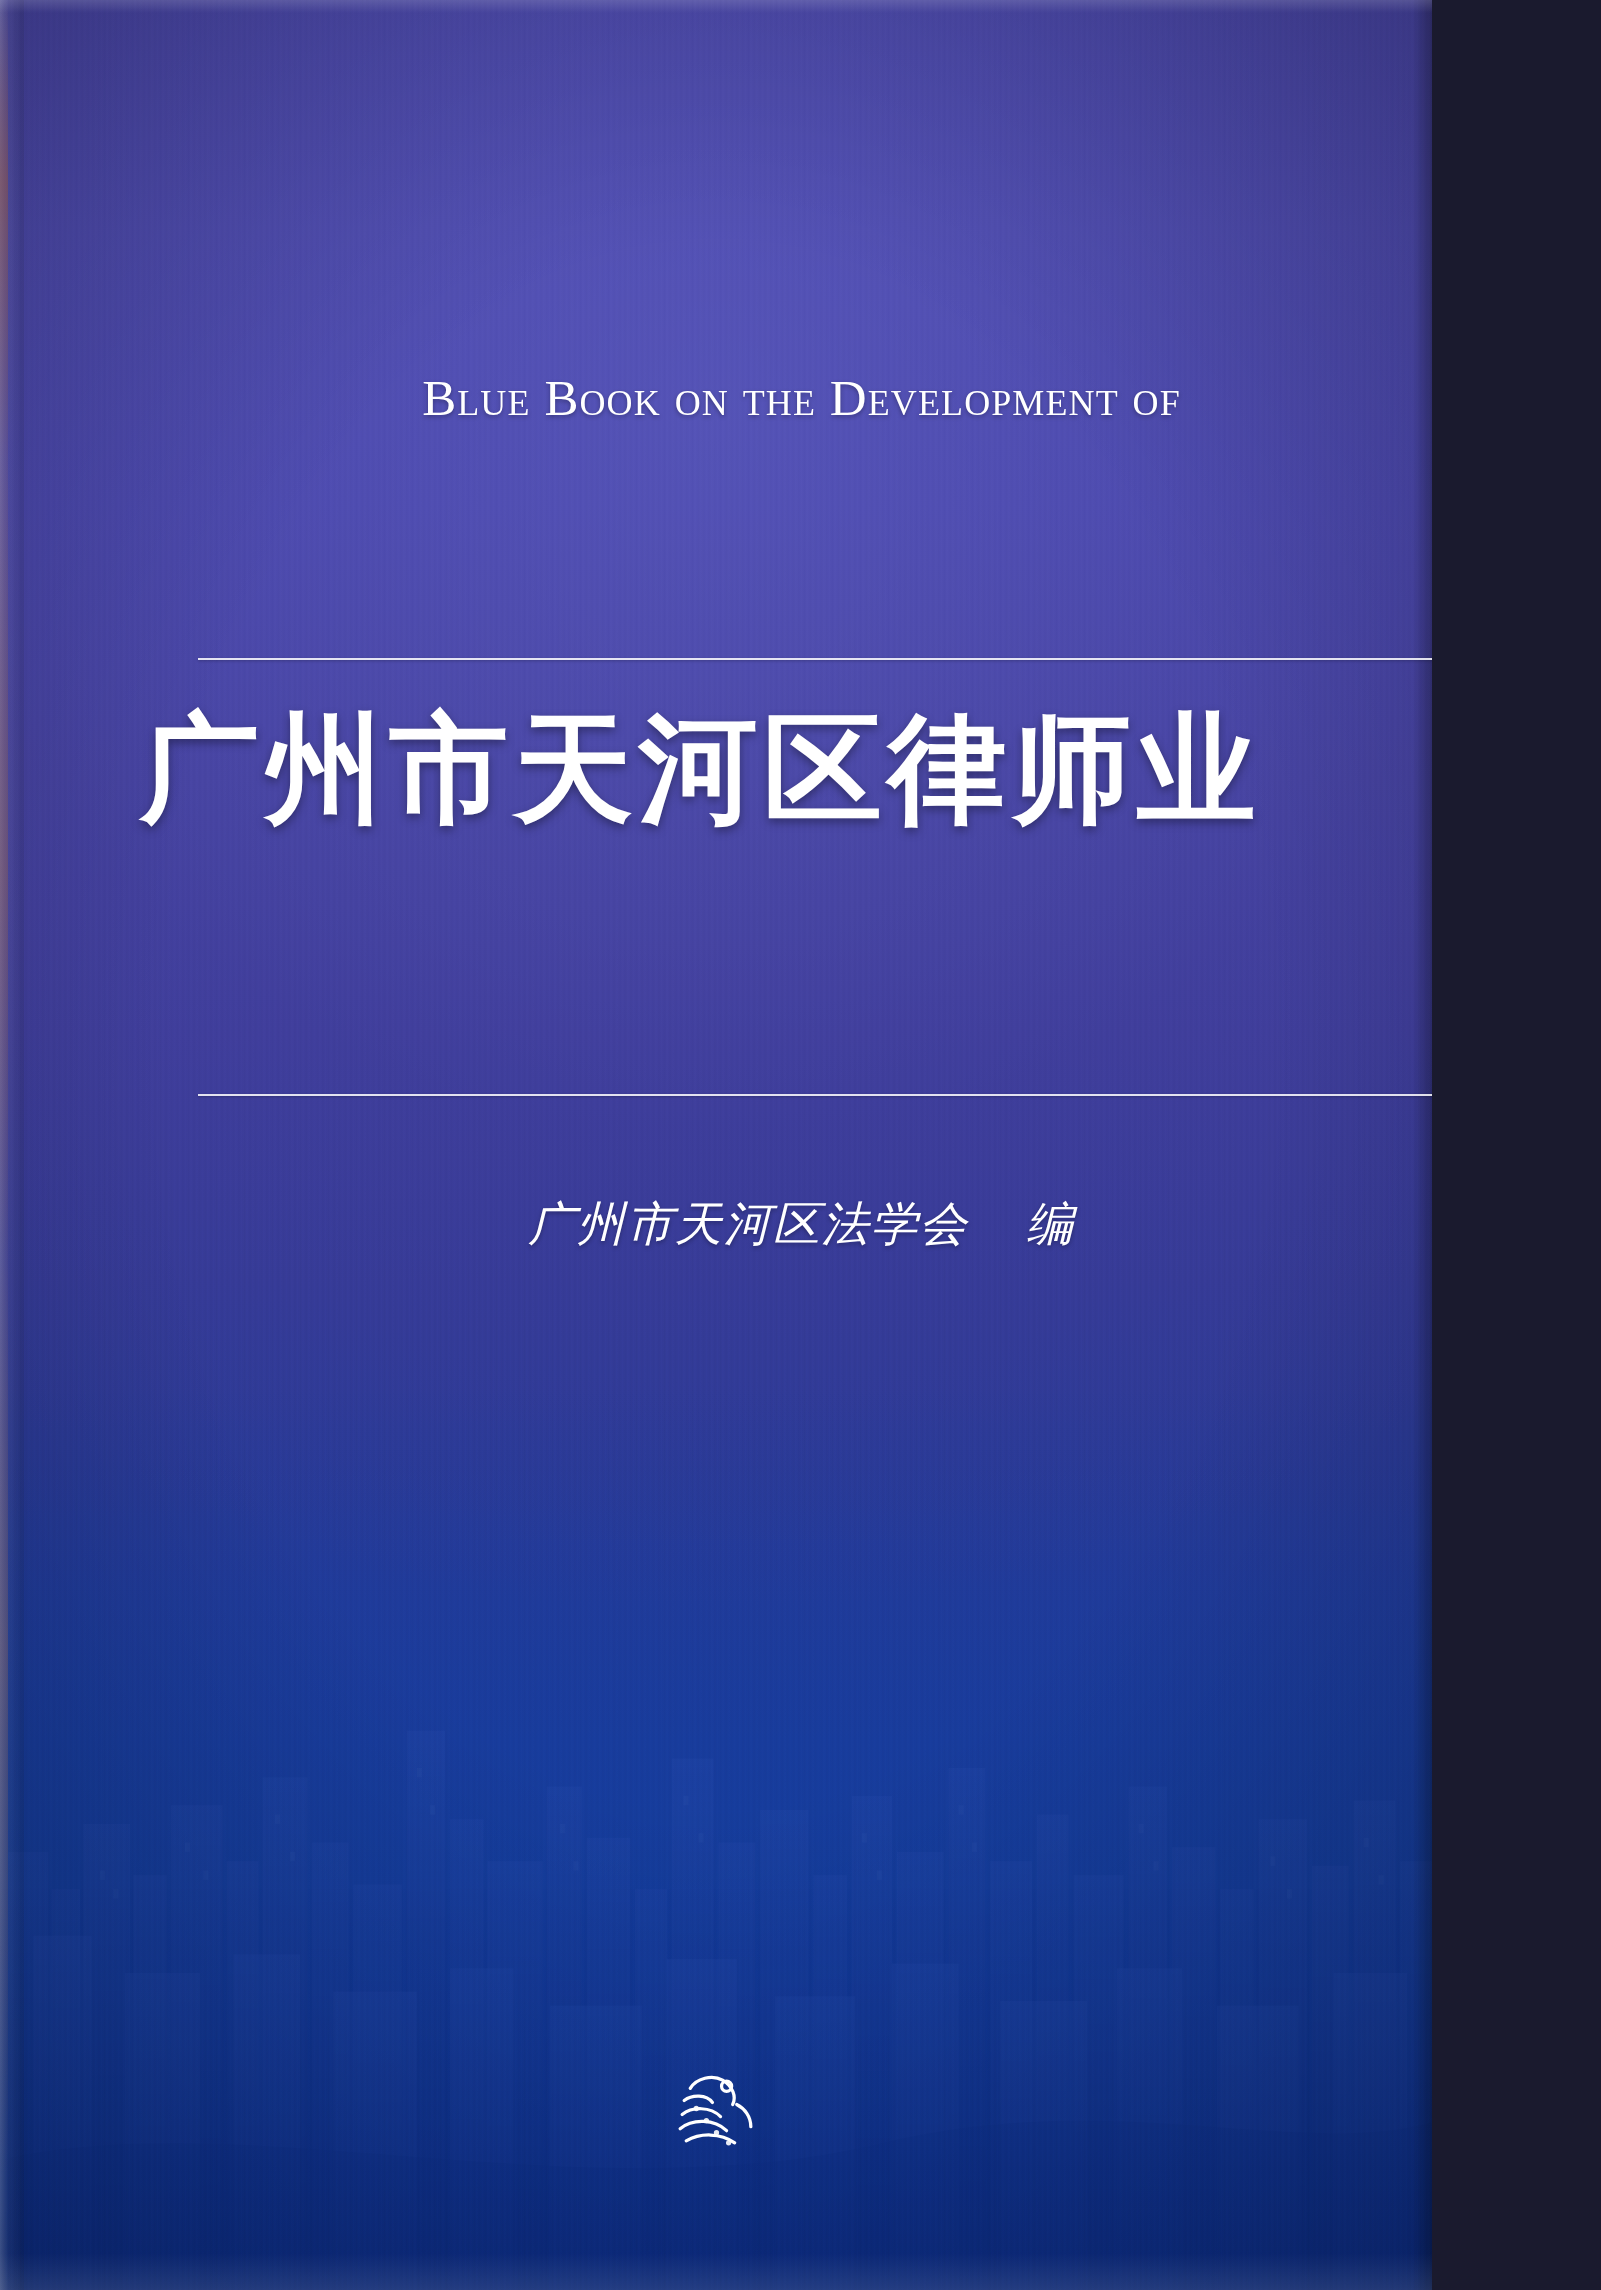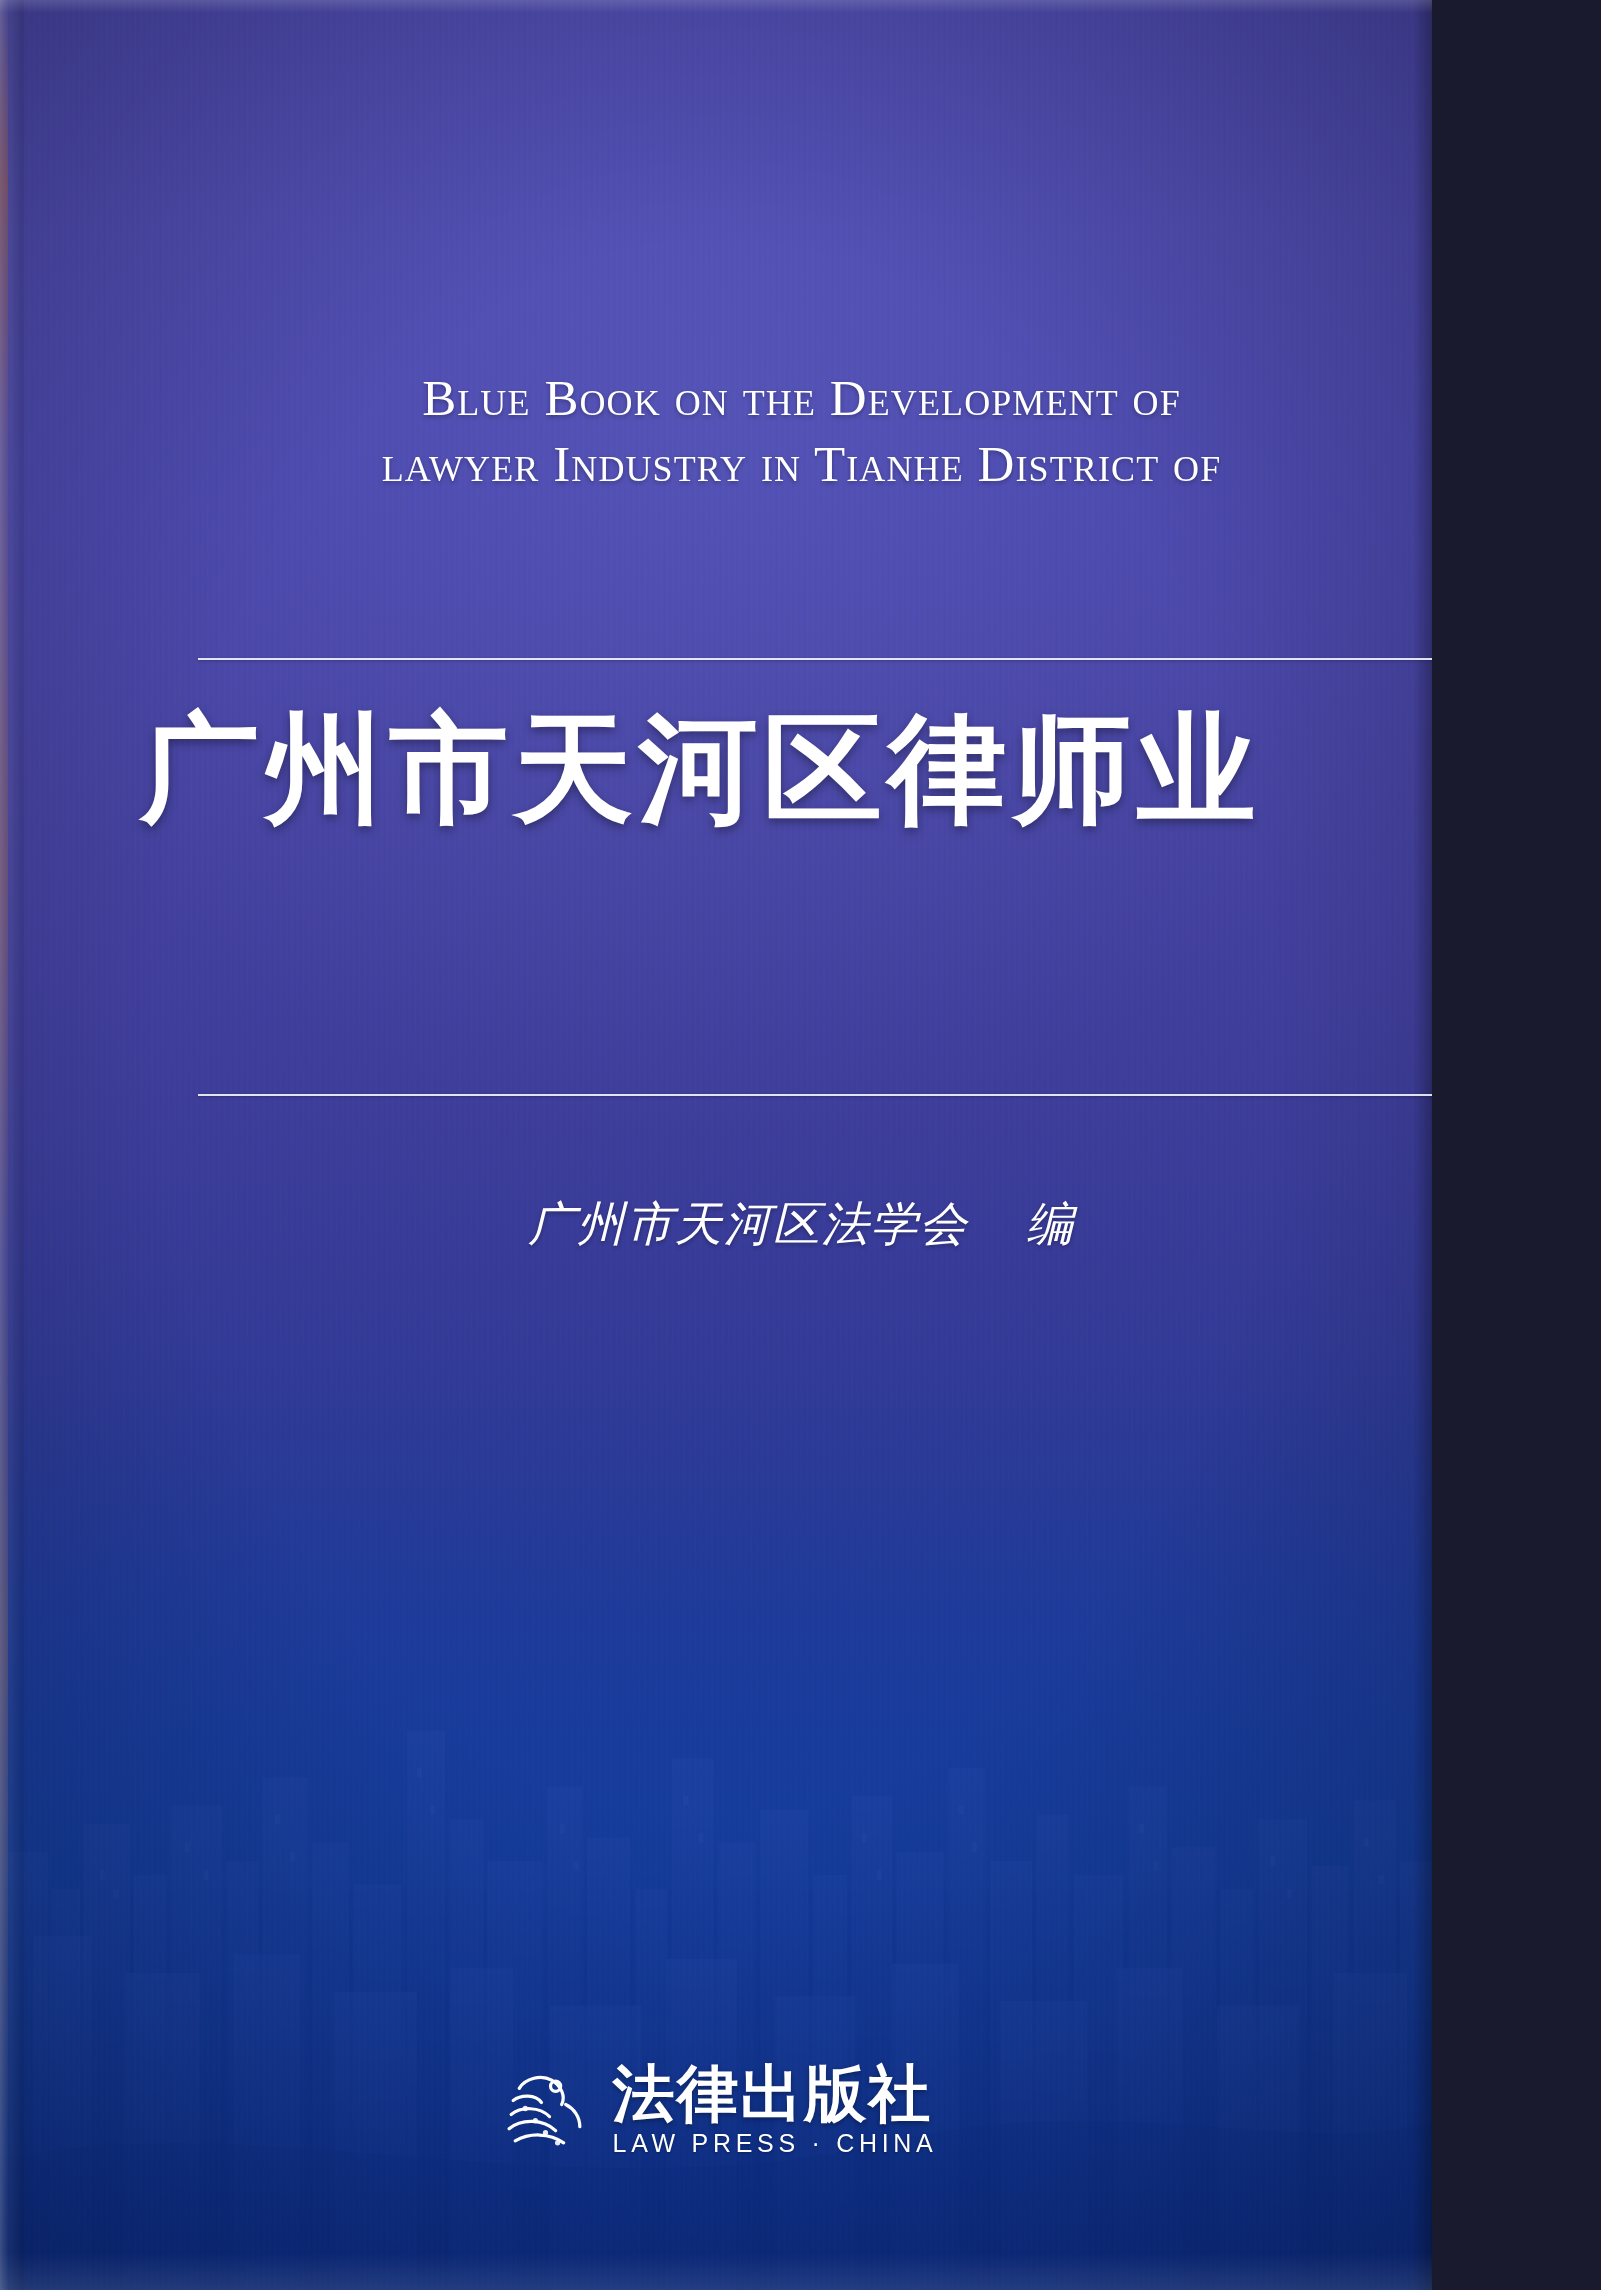--- a/index.html
+++ b/index.html
@@ -340,21 +340,20 @@
   <div class="spine-edge"></div>
   <div class="scan-streak"></div>
   <div class="right-edge"></div>
   <div class="top-edge"></div>
   <div class="bottom-edge"></div>
 
   <div class="content">
 
     <div class="eng-title">
       <span class="ln">Blue Book on the Development of</span>
-      <span class="ln">lawyer Industry in Tianhe District of</span>
     </div>
 
     <div class="rule rule-top"></div>
 
     <div class="cn-title">
       <span class="ln">广州市天河区律师业</span>
     </div>
 
     <div class="rule rule-bottom"></div>
 
@@ -378,21 +377,17 @@
             <path d="M70 46 C78 50, 84 58, 84 68"></path>
           </g>
           <g fill="#ffffff" opacity="0.9">
             <circle cx="30" cy="50" r="2.6"></circle>
             <circle cx="40" cy="62" r="2.6"></circle>
             <circle cx="50" cy="74" r="2.6"></circle>
             <circle cx="62" cy="84" r="2.6"></circle>
           </g>
         </svg>
       </span>
-      <span class="pub-text">
-        <span class="pub-cn">法律出版社</span>
-        <span class="pub-en">LAW PRESS · CHINA</span>
-      </span>
     </div>
 
   </div>
 </div>
 
 
 </body></html>

